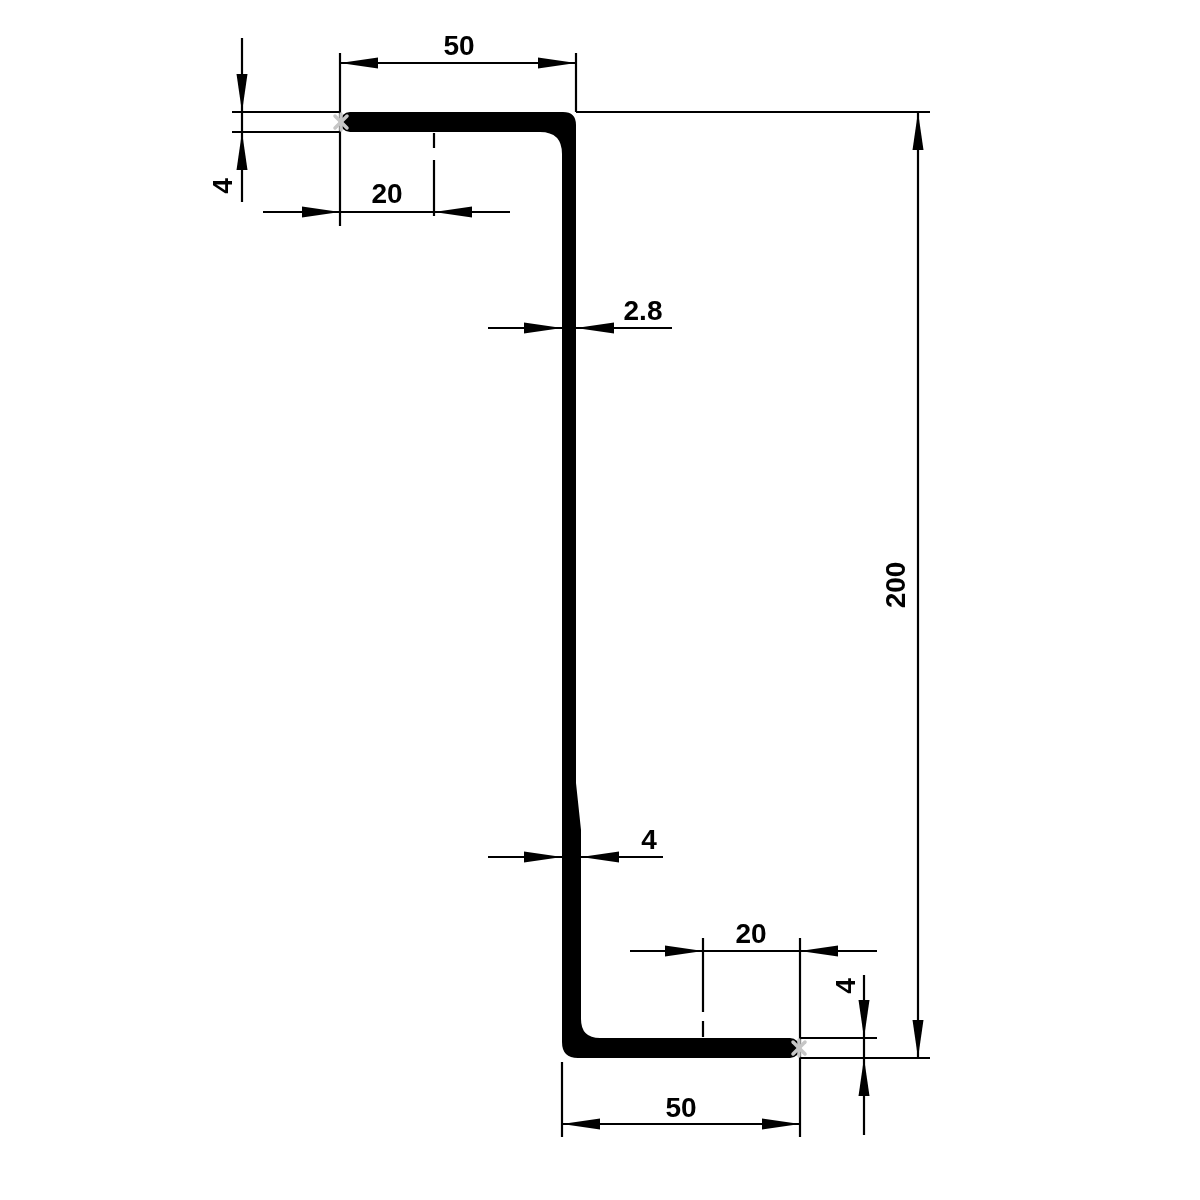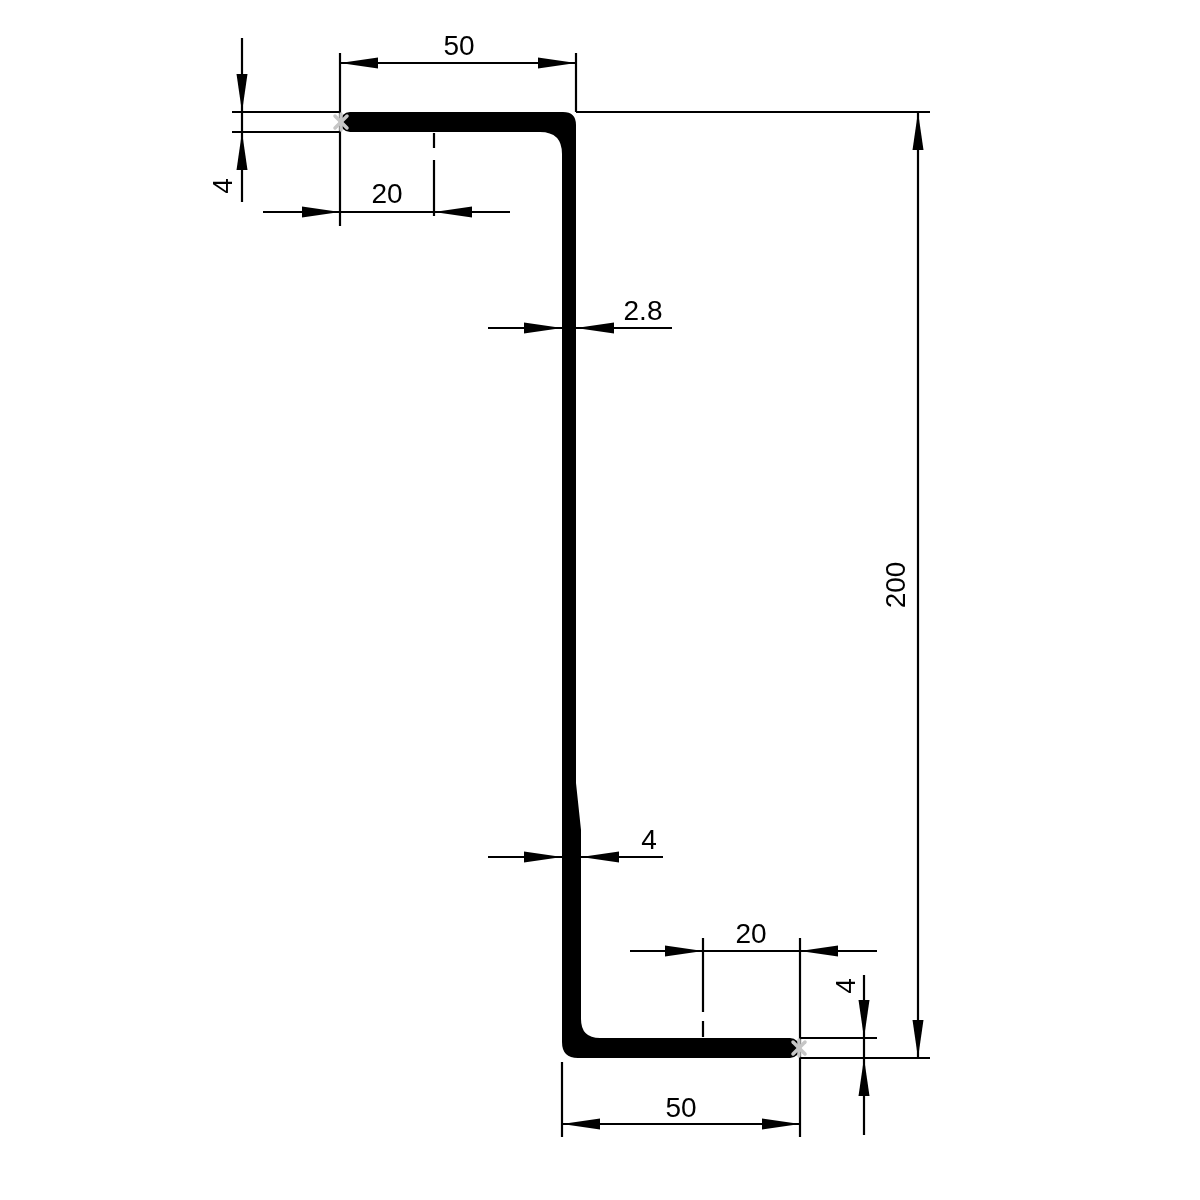--- a/index.html
+++ b/index.html
@@ -6,20 +6,21 @@
     margin: 0;
     padding: 0;
     background: #ffffff;
   }
   .stage {
     position: relative;
     width: 1184px;
     height: 1200px;
     background: var(--bg, #ffffff);
     overflow: hidden;
+    font-weight: bold;
   }
   svg { display: block; }
   .dimline {
     stroke: var(--line, #000000);
     stroke-width: 2.2;
     fill: none;
   }
   .extline {
     stroke: var(--line, #000000);
     stroke-width: 2.2;

